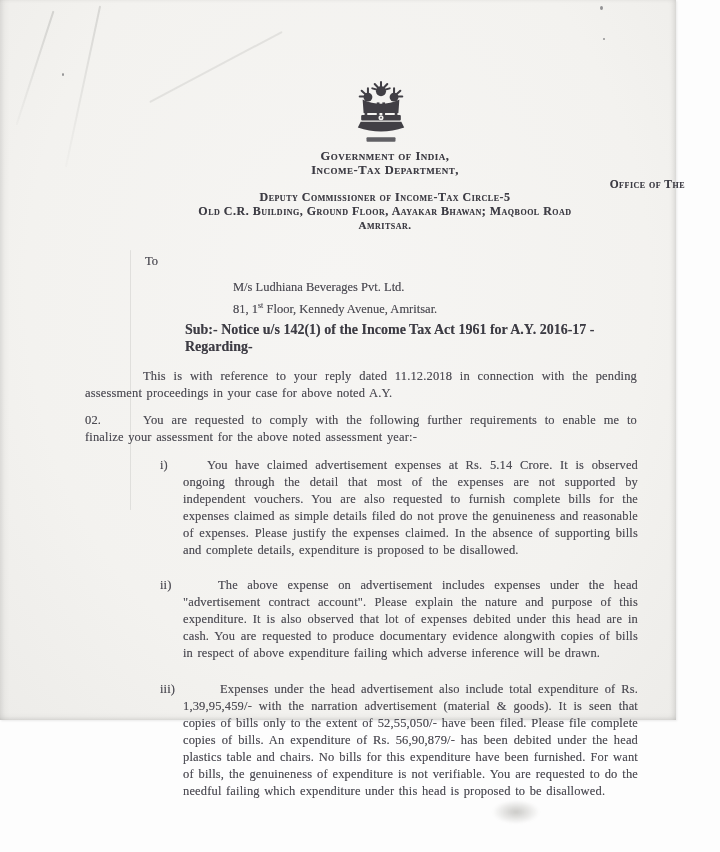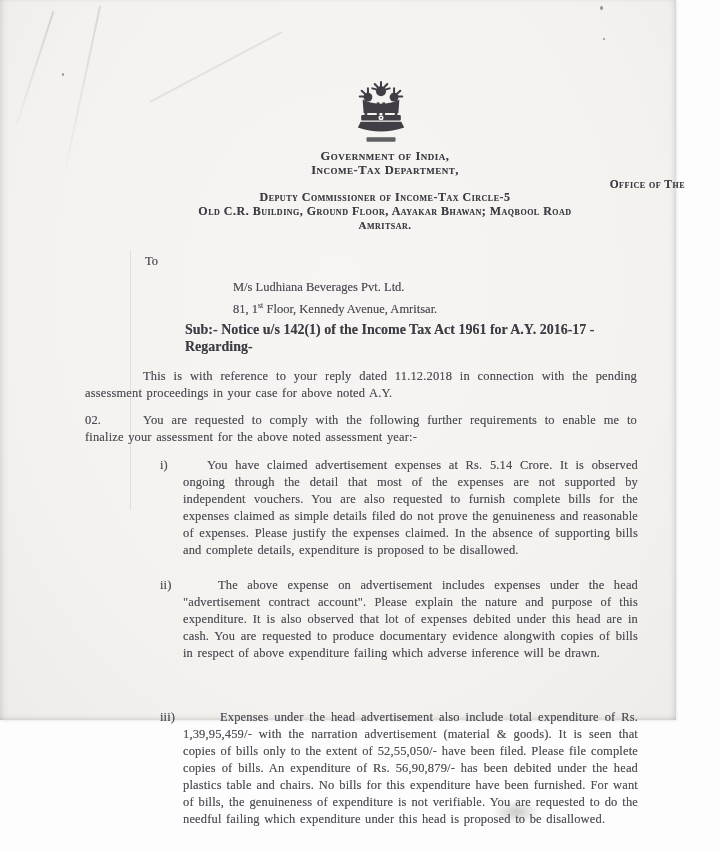--- a/index.html
+++ b/index.html
@@ -42,21 +42,21 @@
 
   .body-par{font-size:12.5px;line-height:17px;text-align:justify;letter-spacing:0.15px;word-spacing:1.2px;}
   .intro{left:85px;top:368px;width:552px;text-indent:58px;}
   .p02{left:85px;top:412px;width:552px;}
   .pnum{display:inline-block;width:58px;}
 
   .item{left:183px;width:455px;}
   .item .marker{display:inline-block;margin-left:-23px;}
   .mk-i{width:47px;}
   .mk-ii{width:58px;}
-  .mk-iii{width:60px;margin-top:28px;}
+  .mk-iii{width:60px;}
   .item-i{top:457px;}
   .item-ii{top:577px;}
   .item-iii{top:681px;}
 
   .crease{position:absolute;border-radius:2px;}
   .c1{left:34px;top:8px;width:2px;height:120px;transform:rotate(18deg);background:linear-gradient(rgba(175,175,172,0.45),rgba(200,200,197,0.1));}
   .c2{left:82px;top:4px;width:2px;height:165px;transform:rotate(12deg);background:linear-gradient(rgba(175,175,172,0.4),rgba(200,200,197,0.08));}
   .c3{left:215px;top:-8px;width:2px;height:150px;transform:rotate(62deg);background:rgba(185,185,182,0.3);}
   .c4{left:130px;top:250px;width:1px;height:260px;background:rgba(180,180,177,0.3);}
   .speck{position:absolute;border-radius:50%;background:rgba(95,95,100,0.65);}

